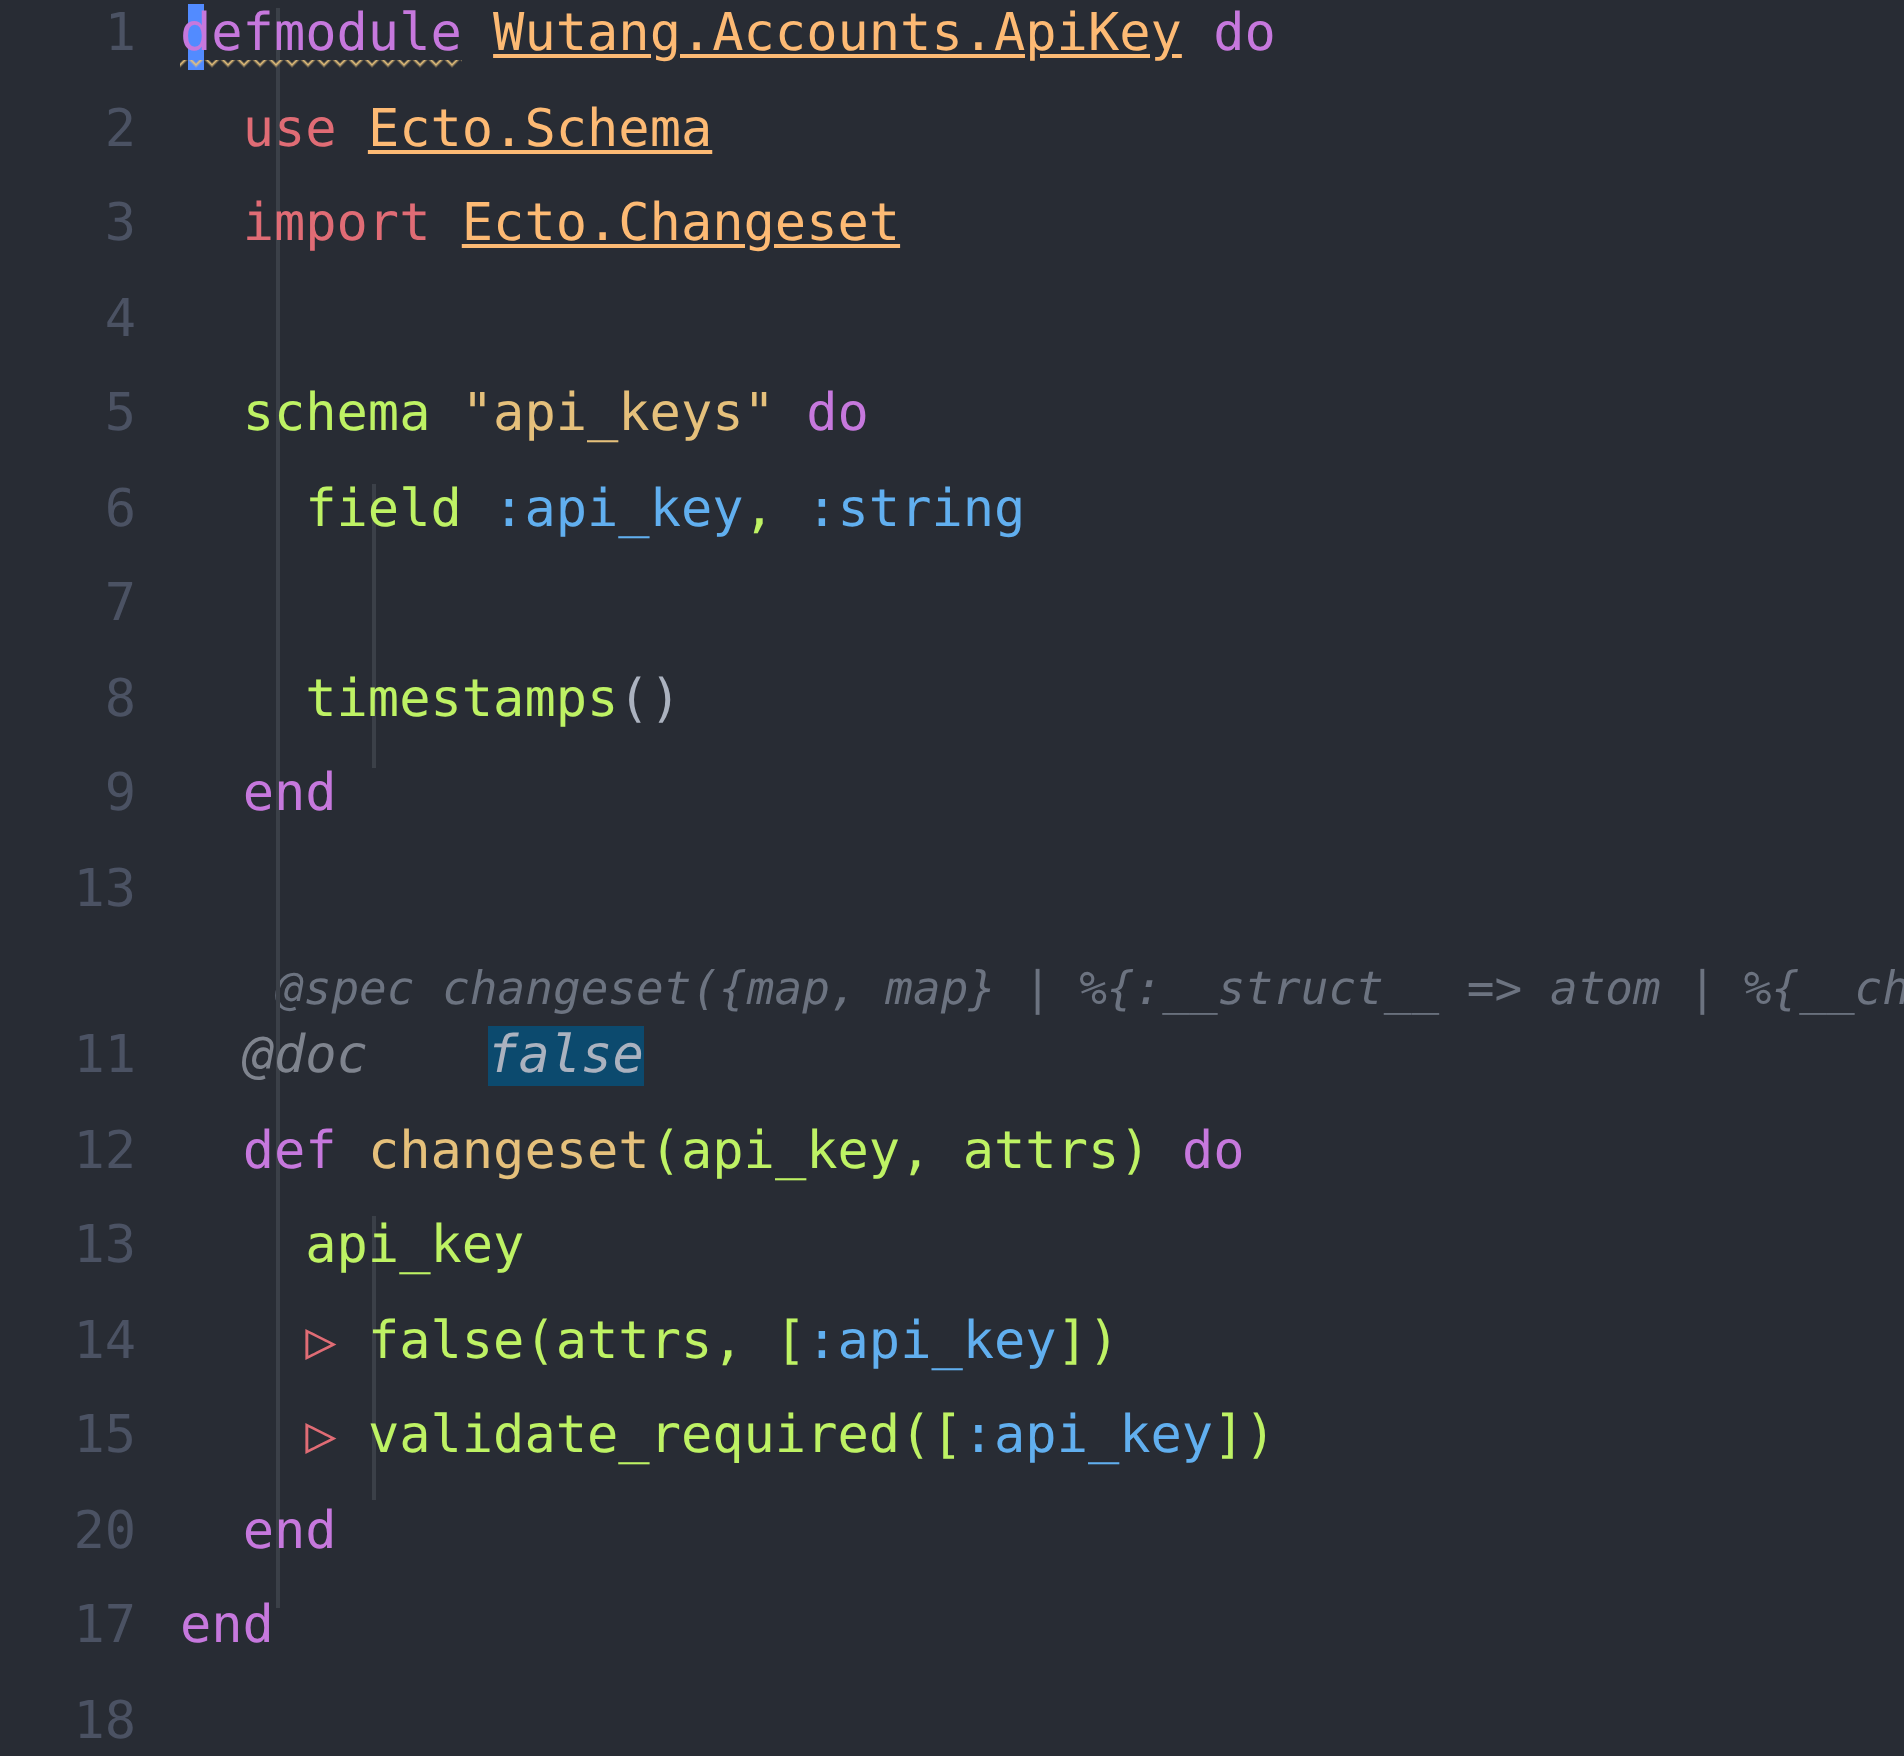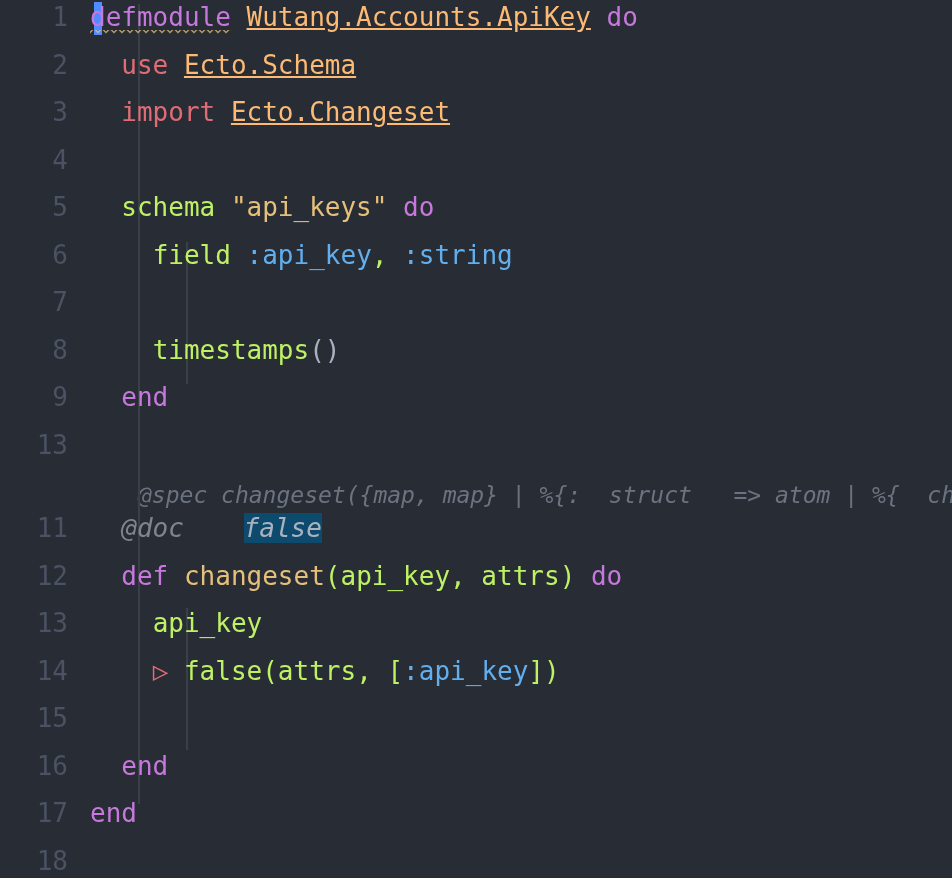--- a/index.html
+++ b/index.html
@@ -165,24 +165,25 @@
     <div class="code"><span>    </span><span class="default">api_key</span></div>
   </div>
 
   <div class="line">
     <div class="gutter">14</div>
     <div class="code"><span>    </span><span class="pipe-tri">▷</span><span> </span><span class="default">false</span><span class="default">(attrs, [</span><span class="atom-blue">:api_key</span><span class="default">])</span></div>
   </div>
 
   <div class="line">
     <div class="gutter">15</div>
+    <div class="code"><span>    </span><span class="pipe-tri">▷</span><span> </span><span class="default">validate_required</span><span class="default">([</span><span class="atom-blue">:api_key</span><span class="default">])</span></div>
   </div>
 
   <div class="line">
-    <div class="gutter">16</div>
+    <div class="gutter">20</div>
     <div class="code"><span>  </span><span class="kw-purple">end</span></div>
   </div>
 
   <div class="line">
     <div class="gutter">17</div>
     <div class="code"><span class="kw-purple">end</span></div>
   </div>
 
   <div class="line">
     <div class="gutter">18</div>

